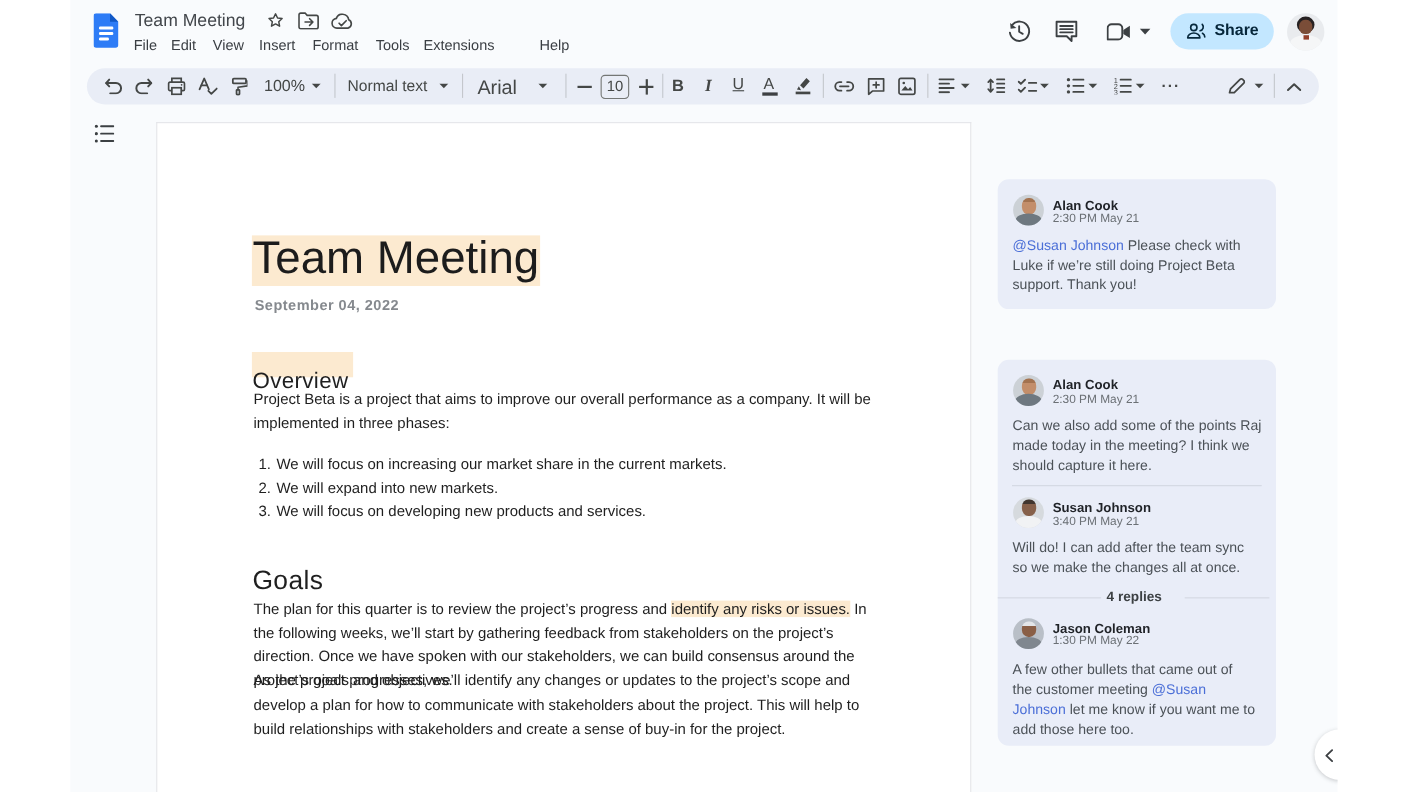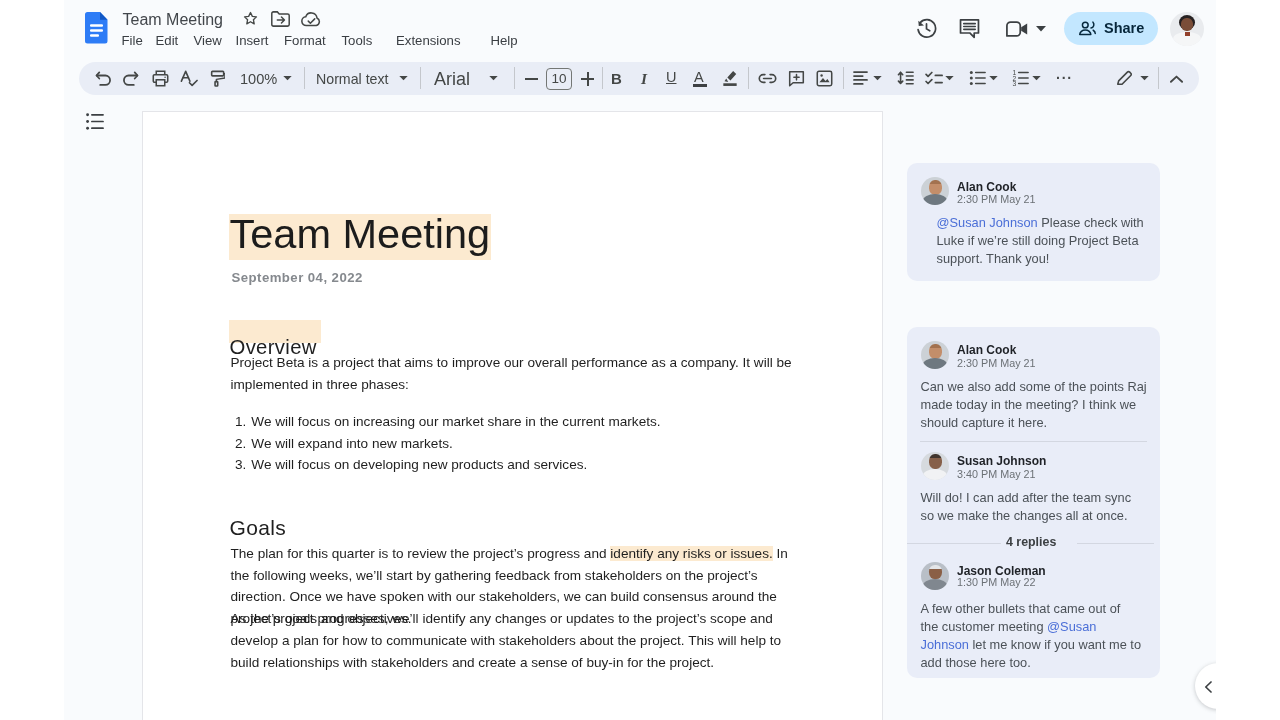--- a/index.html
+++ b/index.html
@@ -38,21 +38,21 @@
     <path d="M9 11 l2.6 2.6 L17 8.2" stroke-linecap="round" stroke-linejoin="round"></path>
   </svg>
 
   <div class="abs" style="top:33px; left:0; width:1280px; height:18px; font-size:13.2px; color:#3a3e43;">
     <span class="abs" style="left:121.5px;">File</span>
     <span class="abs" style="left:155.5px;">Edit</span>
     <span class="abs" style="left:193.5px;">View</span>
     <span class="abs" style="left:235.5px;">Insert</span>
     <span class="abs" style="left:284px;">Format</span>
     <span class="abs" style="left:341.5px;">Tools</span>
-    <span class="abs" style="left:396px;text-align:center;">Extensions</span>
+    <span class="abs" style="left:385px;text-align:center;">Extensions</span>
     <span class="abs" style="left:466.5px;margin-left:24px;">Help</span>
   </div>
 
   <svg class="abs" style="left:916px; top:18px;" width="21" height="21" viewBox="0 0 22 22" fill="none" stroke="#3c4043" stroke-width="1.8">
     <path d="M4.4 4.8 a9.2 9.2 0 1 1 -2.2 7.4" stroke-linecap="round"></path>
     <path d="M2.4 3 L2.9 8.5 L8.4 7.8" fill="#3c4043" stroke="none"></path>
     <path d="M11 6.2 V11.4 L14.4 13.4" stroke-linecap="round" stroke-linejoin="round"></path>
   </svg>
   <svg class="abs" style="left:959px; top:18px;" width="21" height="21" viewBox="0 0 22 22" fill="none" stroke="#3c4043" stroke-width="1.8">
     <path d="M1.6 1.9 H20.4 V15.7 H15.9 V20.2 L11.3 15.7 H1.6 Z" stroke-linejoin="round"></path>
@@ -244,39 +244,39 @@
   <div class="abs" style="left:229.5px; top:213.2px; font-size:41.5px; line-height:41px; color:#1c1c1c;">Team Meeting</div>
   <div class="abs" style="left:231.5px; top:271.4px; font-size:13.2px; line-height:14px; font-weight:700; letter-spacing:0.45px; color:#85898e;">September 04, 2022</div>
 
   <div class="abs" style="left:229px; top:320.2px; width:92px; height:23.3px; background:#fcead0;"></div>
   <div class="abs" style="left:229.5px; top:338px; font-size:20.3px; line-height:19px; letter-spacing:0.35px; color:#1f1f1f;">Overview</div>
 
   <div class="abs doctx" style="left:230.5px; top:352.2px;">Project Beta is a project that aims to improve our overall performance as a company. It will be<br>implemented in three phases:</div>
 
   <div class="abs doctx" style="left:235px; top:410.9px; line-height:21.7px;"><span class="num">1.</span>We will focus on increasing our market share in the current markets.<br><span class="num">2.</span>We will expand into new markets.<br><span class="num">3.</span>We will focus on developing new products and services.</div>
 
-  <div class="abs" style="left:229.5px; top:518.2px; font-size:21px; line-height:19px; letter-spacing:0.35px; color:#1f1f1f;">Goals</div>
+  <div class="abs" style="left:229.5px; top:518.2px; font-size:24px; line-height:19px; letter-spacing:0.35px; color:#1f1f1f;">Goals</div>
 
   <div class="abs doctx" style="left:230.5px; top:542.8px;">The plan for this quarter is to review the project’s progress and <span style="background:#fcead0;">identify any risks or issues.</span> In<br>the following weeks, we’ll start by gathering feedback from stakeholders on the project’s<br>direction. Once we have spoken with our stakeholders, we can build consensus around the<br>project’s goals and objectives.</div>
 
   <div class="abs doctx" style="left:230.5px; top:608px;">As the project progresses, we’ll identify any changes or updates to the project’s scope and<br>develop a plan for how to communicate with stakeholders about the project. This will help to<br>build relationships with stakeholders and create a sense of buy-in for the project.</div>
 </div>
 <style>
   .doctx { font-size:13.6px; line-height:21.8px; color:#1f1f1f; white-space:nowrap; }
   .num { display:inline-block; width:16.3px; }
 </style>
 
 <div id="comments">
   <div class="abs" style="left:907px; top:163px; width:253px; height:118px; background:#e9edf8; border-radius:10px;"></div>
   <div class="abs" style="left:907px; top:327px; width:253px; height:351px; background:#e9edf8; border-radius:10px;"></div>
 
   <div class="abs avatar-alan" style="left:921px; top:177px;"></div>
   <div class="abs cname" style="left:957px; top:180.9px;">Alan Cook</div>
   <div class="abs ctime" style="left:957px; top:193.8px;">2:30 PM May 21</div>
-  <div class="abs ctext" style="left:920.5px; top:214px;margin-left:16px;"><span class="ment">@Susan Johnson</span> Please check with<br>Luke if we’re still doing Project Beta<br>support. Thank you!</div>
+  <div class="abs ctext" style="left:920.5px; top:214px;"><span class="ment">@Susan Johnson</span> Please check with<br>Luke if we’re still doing Project Beta<br>support. Thank you!</div>
 
   <div class="abs avatar-alan" style="left:921px; top:340.5px;"></div>
   <div class="abs cname" style="left:957px; top:343.8px;">Alan Cook</div>
   <div class="abs ctime" style="left:957px; top:357.5px;">2:30 PM May 21</div>
   <div class="abs ctext" style="left:920.5px; top:378.3px;">Can we also add some of the points Raj<br>made today in the meeting? I think we<br>should capture it here.</div>
 
   <div class="abs" style="left:920px; top:440.5px; width:227px; height:1px; background:#d3d7e1;"></div>
 
   <div class="abs avatar-susan" style="left:921px; top:451.5px;"></div>
   <div class="abs cname" style="left:957px; top:455.1px;">Susan Johnson</div>

